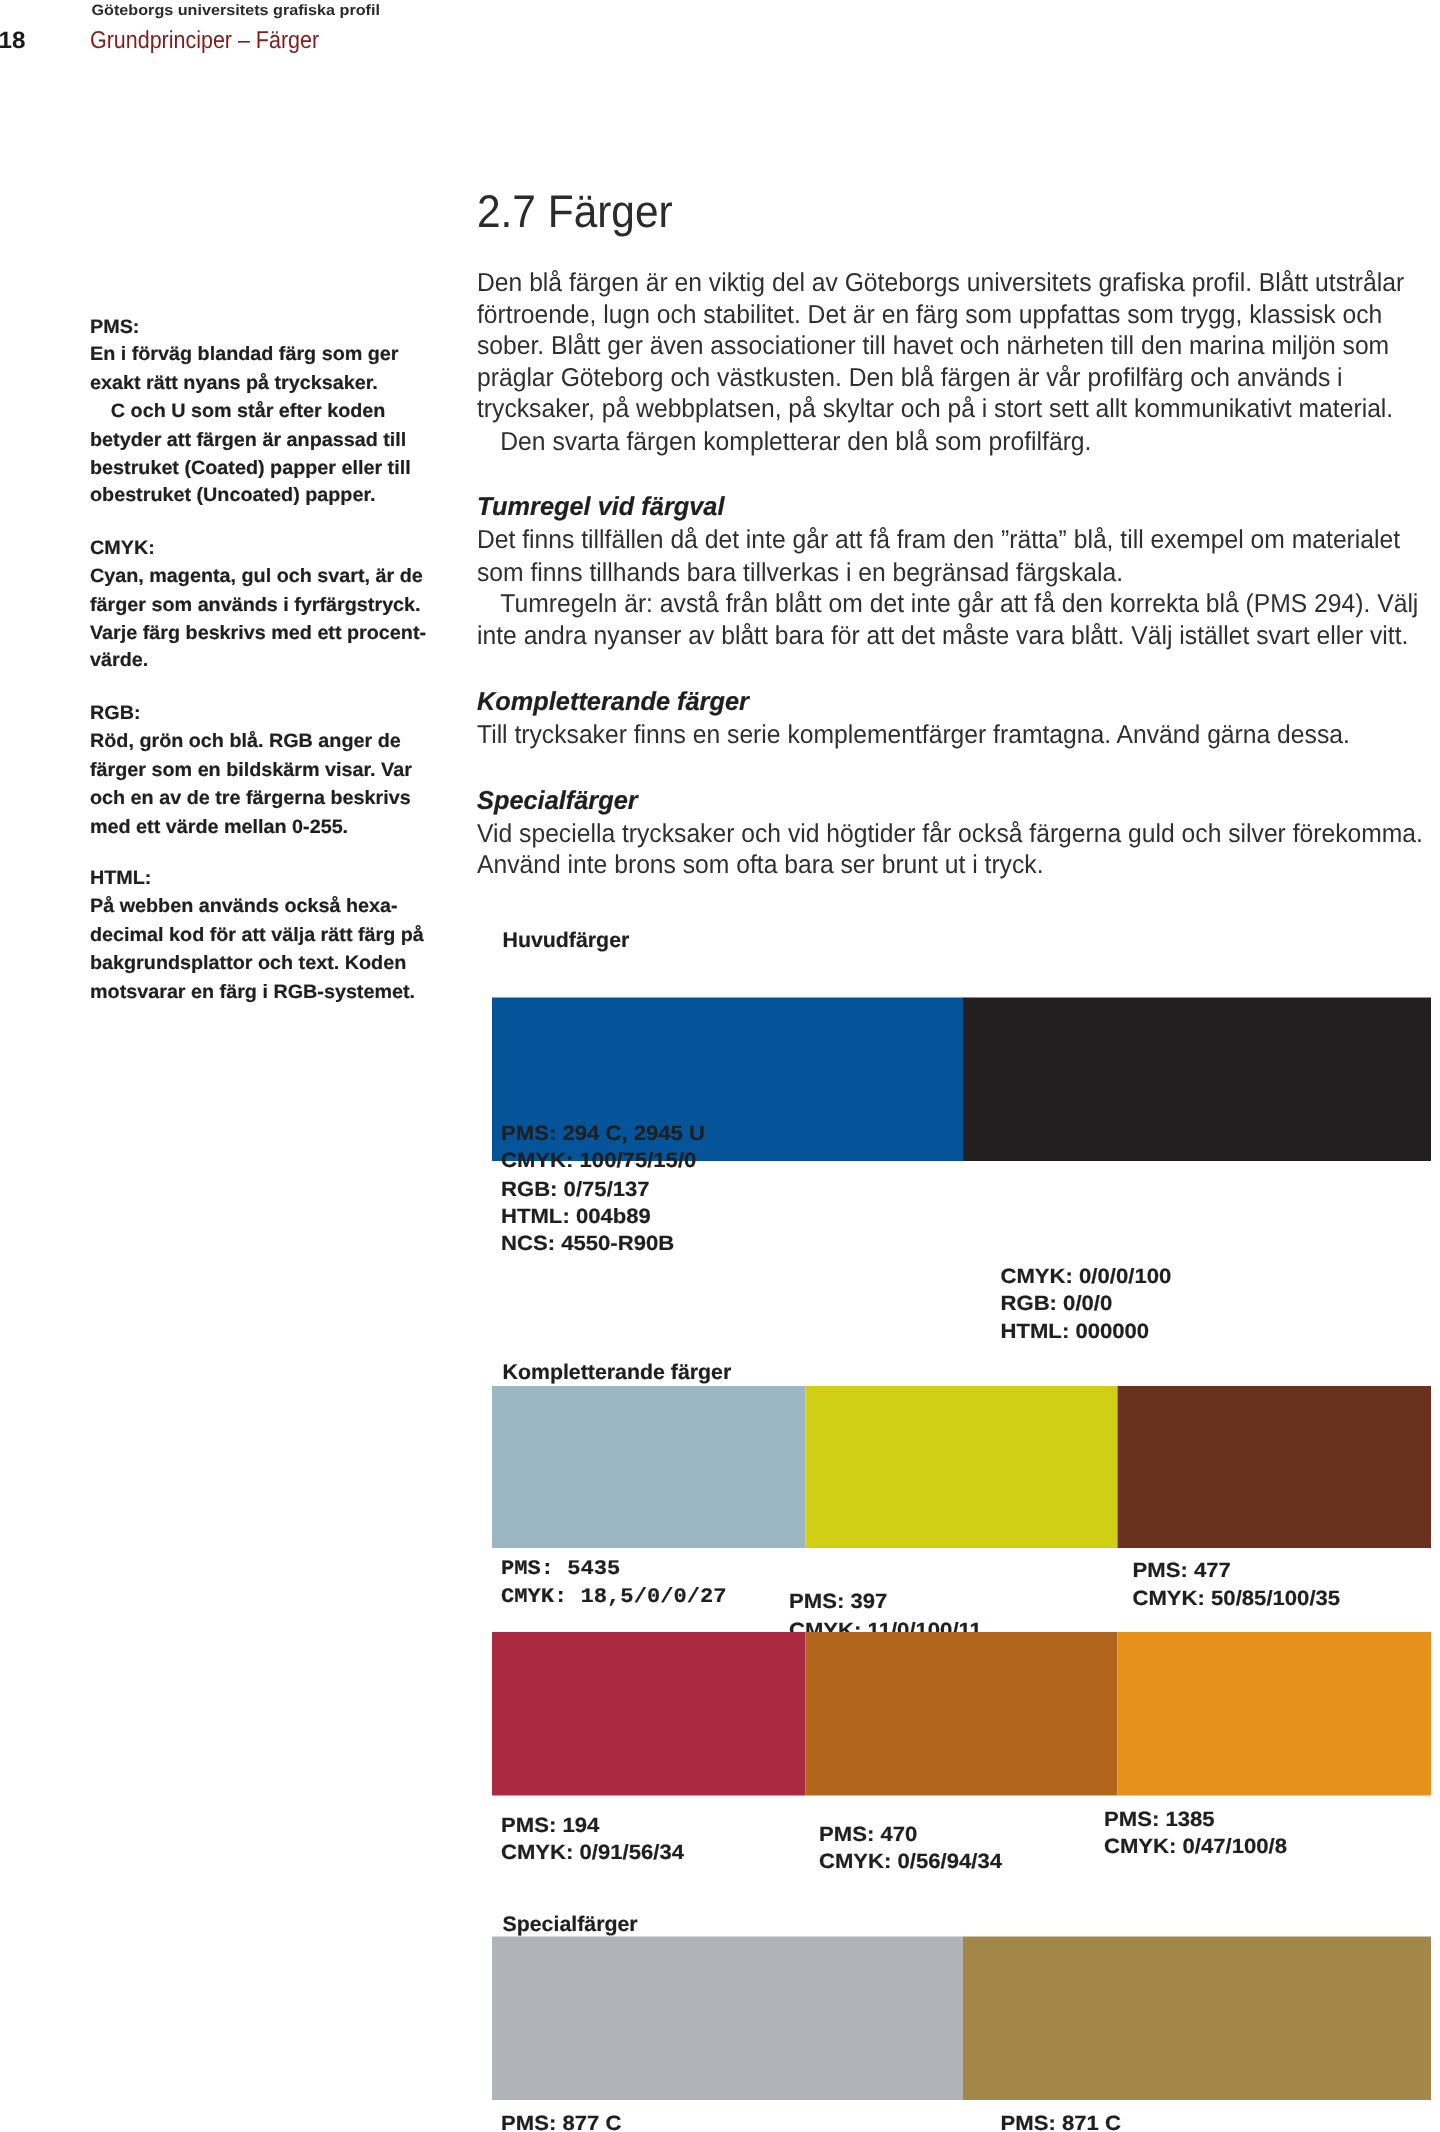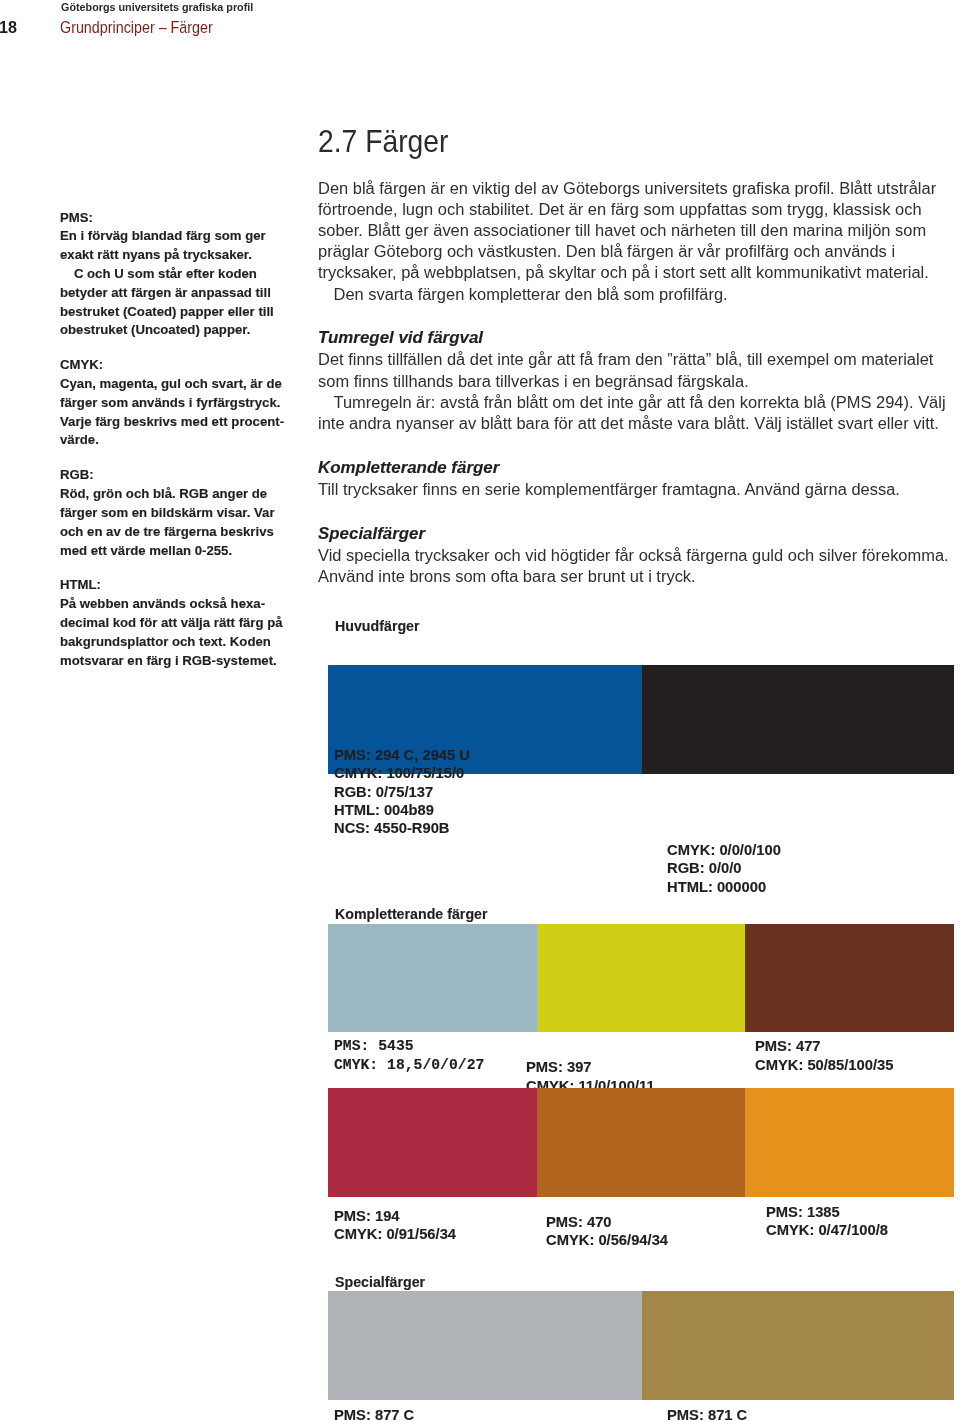--- a/index.html
+++ b/index.html
@@ -152,21 +152,21 @@
       <div class="meta" style="left: 334.2px; top: 1208px;">
         <div>PMS: 194</div>
         <div>CMYK: 0/91/56/34</div>
       </div>
       <div class="swatch" style="left: 536.679px; top: 1088px; width: 208.642px; height: 109.3px; background: rgb(178, 101, 28);"></div>
       <div class="meta" style="left: 545.7px; top: 1214px;">
         <div>PMS: 470</div>
         <div>CMYK: 0/56/94/34</div>
       </div>
       <div class="swatch" style="left: 745.321px; top: 1088px; width: 208.579px; height: 109.3px; background: rgb(230, 145, 28);"></div>
-      <div class="meta" style="left: 766px; top: 1203.8px;">
+      <div class="meta" style="left: 736px; top: 1203.8px;">
         <div>PMS: 1385</div>
         <div>CMYK: 0/47/100/8</div>
       </div>
       <div class="seclabel" style="left: 334.6px; top: 1277px;">Specialfärger</div>
       <div class="swatch" style="left: 328.1px; top: 1290.8px; width: 313.839px; height: 108.9px; background: rgb(176, 180, 184);"></div>
       <div class="meta" style="left: 334.2px; top: 1406.8px;">
         <div>PMS: 877 C</div>
       </div>
       <div class="swatch" style="left: 641.939px; top: 1290.8px; width: 311.961px; height: 108.9px; background: rgb(163, 135, 72);"></div>
       <div class="meta" style="left: 667px; top: 1406.8px;">

